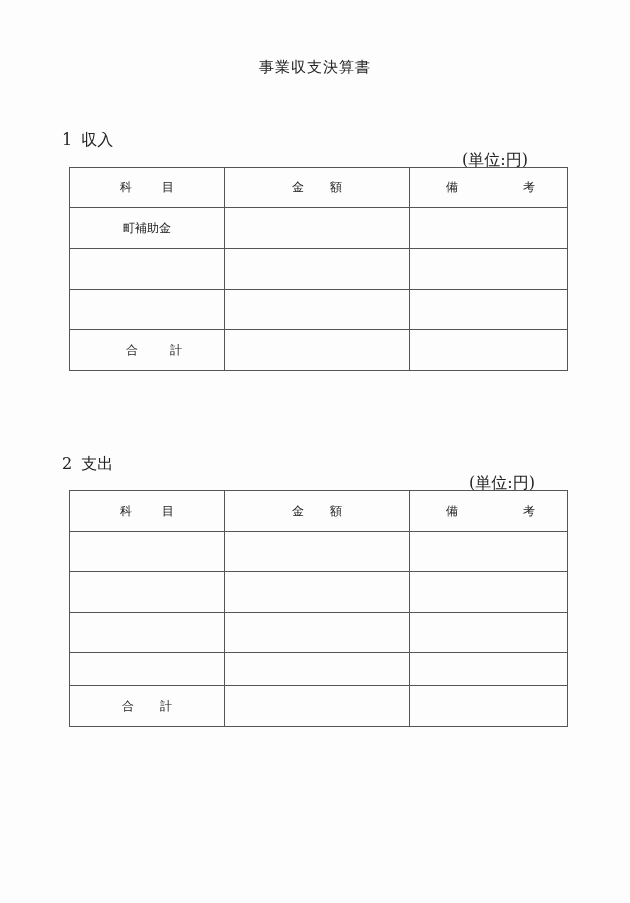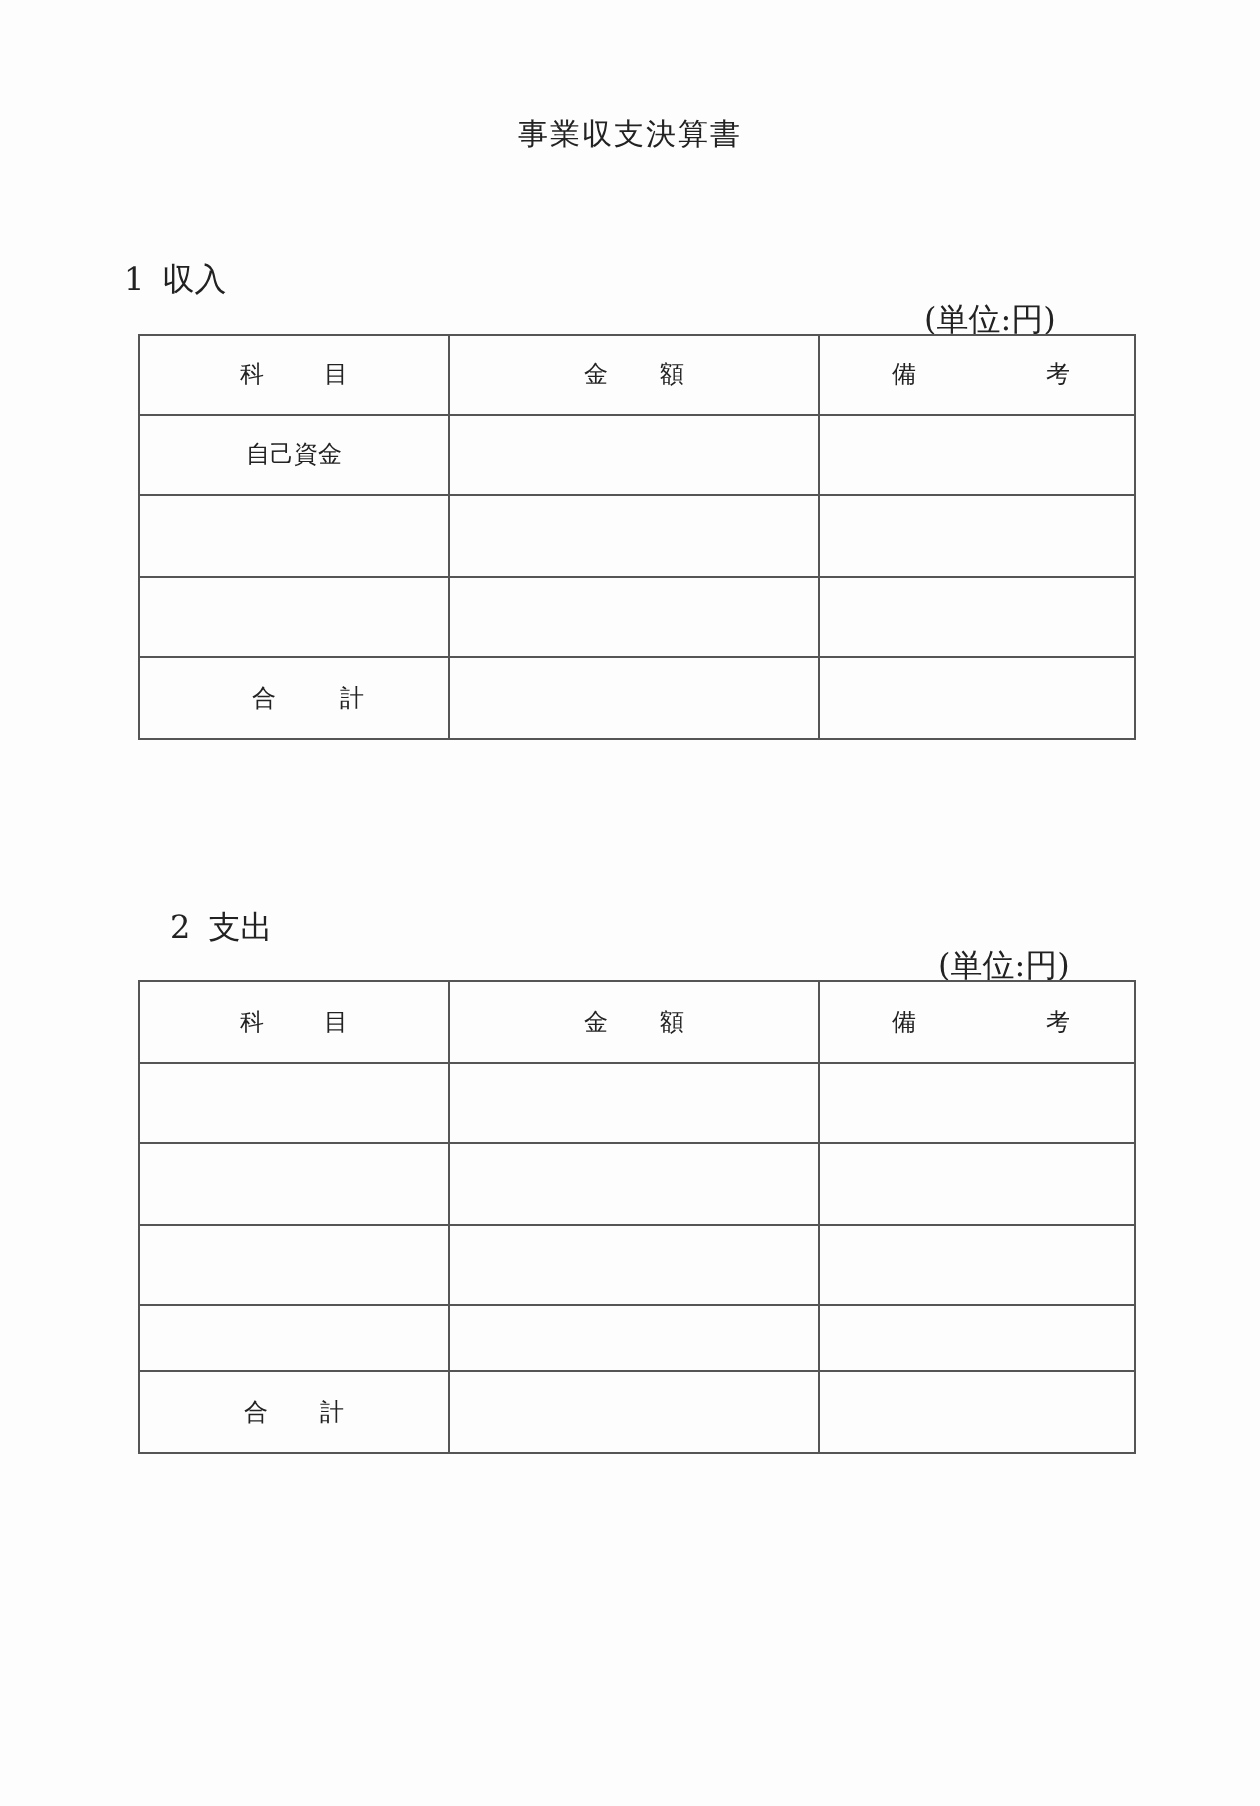--- a/index.html
+++ b/index.html
@@ -70,22 +70,22 @@
             <span>額</span>
           </div>
         </th>
     <th>
           <div class="hdr-spread sp-biko">
             <span>備</span>
             <span>考</span>
           </div>
         </th>
   </tr>
-  <tr style="height:40px;">
-    <td>自己資金</td>
+  <tr style="height:41px;">
+    <td>町補助金</td>
     <td></td>
     <td></td>
   </tr>
   <tr style="height:41px;">
     <td></td>
     <td></td>
     <td></td>
   </tr>
   <tr style="height:40px;">
     <td></td>
@@ -98,21 +98,21 @@
             <span>合</span>
             <span>計</span>
           </div>
         </td>
     <td></td>
     <td></td>
   </tr>
 </tbody>
   </table>
 
-<div class="section-heading" style="top:454px;margin-left:23px;">
+<div class="section-heading" style="top:454px;">
   <span class="num">2</span><span>支出</span>
 </div>
 <div class="unit" style="top:473px; left:469px;">(単位:円)</div>
 
 <table class="budget" style="top:490px;">
   <colgroup>
       <col class="c1">
       <col class="c2">
       <col class="c3">
     </colgroup>

